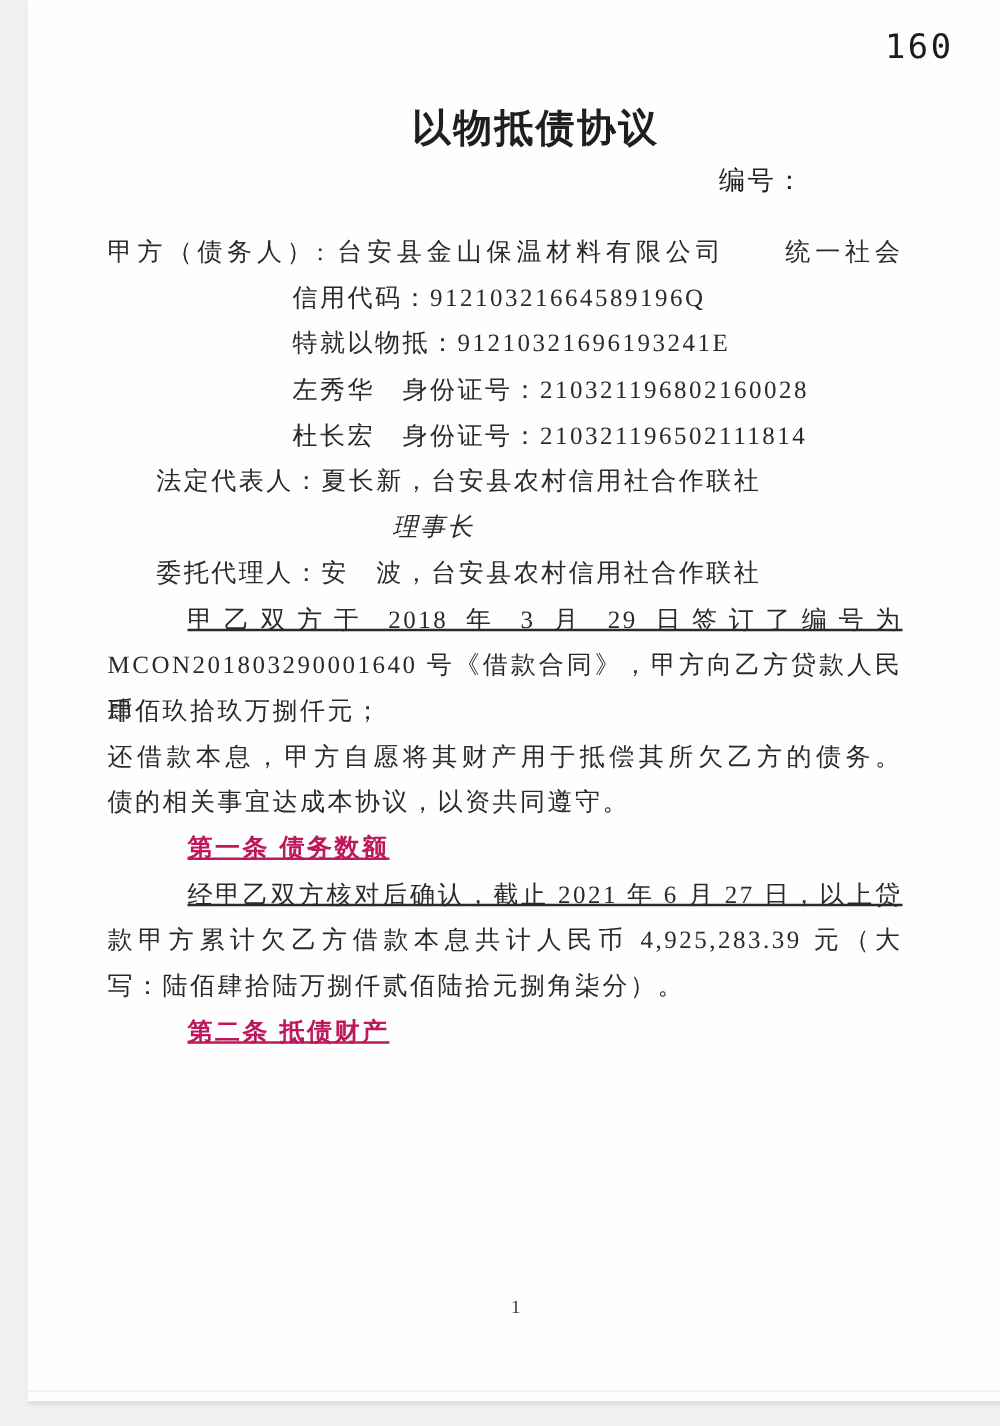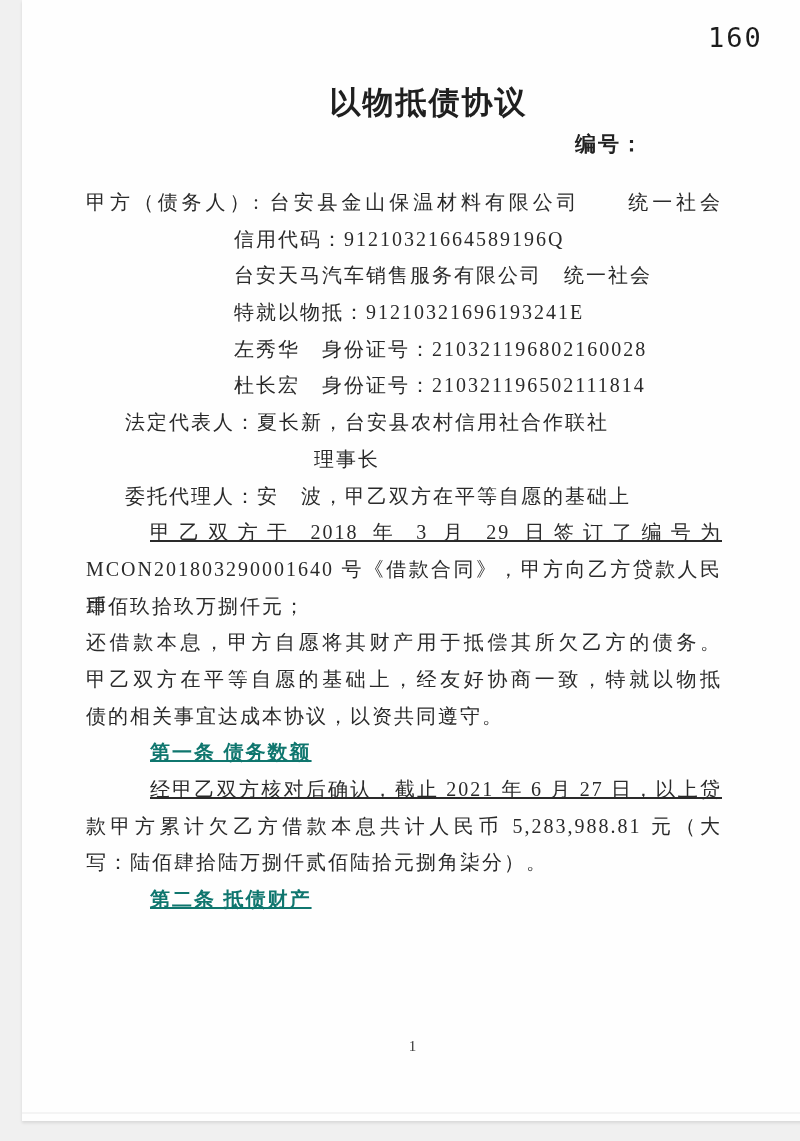--- a/index.html
+++ b/index.html
@@ -31,37 +31,37 @@
     position: absolute; top: 82px; left: 0; width: 100%;
     text-align: center;
     font-family: "Liberation Sans", "DejaVu Sans", sans-serif;
     font-size: 31px; font-weight: bold; letter-spacing: 2px;
     color: #1f1f1f;
     margin-left: 16px;
   }
   .doc-no {
     position: absolute; top: 130px; left: 553px;
     font-family: "Liberation Sans", "DejaVu Sans", sans-serif;
-    font-size: 21px; font-weight: bold; letter-spacing: 2px;
+    font-size: 21px; font-weight: normal; letter-spacing: 2px;
     color: #222;
   }
   .doc-body {
     position: absolute; left: 64px; top: 184px; width: 636px;
     font-size: 20px; line-height: 36.7px; letter-spacing: 2px;
     color: #2a2a2a;
   }
   .ln { height: 36.7px; }
   .just { text-align: justify; text-align-last: justify; }
   .hang { padding-left: 148px; }
   .rep  { padding-left: 39px; font-family: Liberation Serif, serif; }
-  .ttl  { padding-left: 228px; }
+  .ttl  { padding-left: 228px; font-style: italic; }
   .para { text-indent: 64px; text-decoration: underline; }
   .head {
     font-family: "Liberation Sans", "DejaVu Sans", sans-serif;
-    font-weight: bold; color: #0f766e;
+    font-weight: bold; color: #be185d;
   }
   .footer-num {
     position: absolute; top: 1038px; left: 0; width: 100%;
     text-align: center; font-size: 15px; color: #3a3a3a;
   }
 </style>
 </head>
 <body>
 
 <div class="sheet">
@@ -69,39 +69,37 @@
   <div class="corner-num">160</div>
 
   <div class="title">以物抵债协议</div>
 
   <div class="doc-no">编号：</div>
 
   <div class="doc-body">
 
     <div class="ln just">甲方（债务人）: 台安县金山保温材料有限公司　　统一社会</div>
     <div class="ln hang">信用代码：91210321664589196Q</div>
-    <div class="ln hang">台安天马汽车销售服务有限公司　统一社会</div>
     <div class="ln hang">特就以物抵：91210321696193241E</div>
     <div class="ln hang">左秀华　身份证号：210321196802160028</div>
     <div class="ln hang">杜长宏　身份证号：210321196502111814</div>
 
     <div class="ln rep">法定代表人：夏长新，台安县农村信用社合作联社</div>
     <div class="ln ttl">理事长</div>
-    <div class="ln rep">委托代理人：安　波，甲乙双方在平等自愿的基础上</div>
+    <div class="ln rep">委托代理人：安　波，台安县农村信用社合作联社</div>
 
     <div class="ln para just">甲乙双方于 2018 年 3 月 29 日签订了编号为</div>
     <div class="ln just">MCON201803290001640 号《借款合同》，甲方向乙方贷款人民币</div>
     <div class="ln">肆佰玖拾玖万捌仟元；</div>
     <div class="ln just">还借款本息，甲方自愿将其财产用于抵偿其所欠乙方的债务。</div>
-    <div class="ln just">甲乙双方在平等自愿的基础上，经友好协商一致，特就以物抵</div>
     <div class="ln">债的相关事宜达成本协议，以资共同遵守。</div>
 
     <div class="ln para head">第一条 债务数额</div>
     <div class="ln para just">经甲乙双方核对后确认，截止 2021 年 6 月 27 日，以上贷</div>
-    <div class="ln just">款甲方累计欠乙方借款本息共计人民币 5,283,988.81 元（大</div>
+    <div class="ln just">款甲方累计欠乙方借款本息共计人民币 4,925,283.39 元（大</div>
     <div class="ln">写：陆佰肆拾陆万捌仟贰佰陆拾元捌角柒分）。</div>
 
     <div class="ln para head">第二条 抵债财产</div>
   </div>
 
   <div class="footer-num">1</div>
 
 </div>
 
 </body></html>

